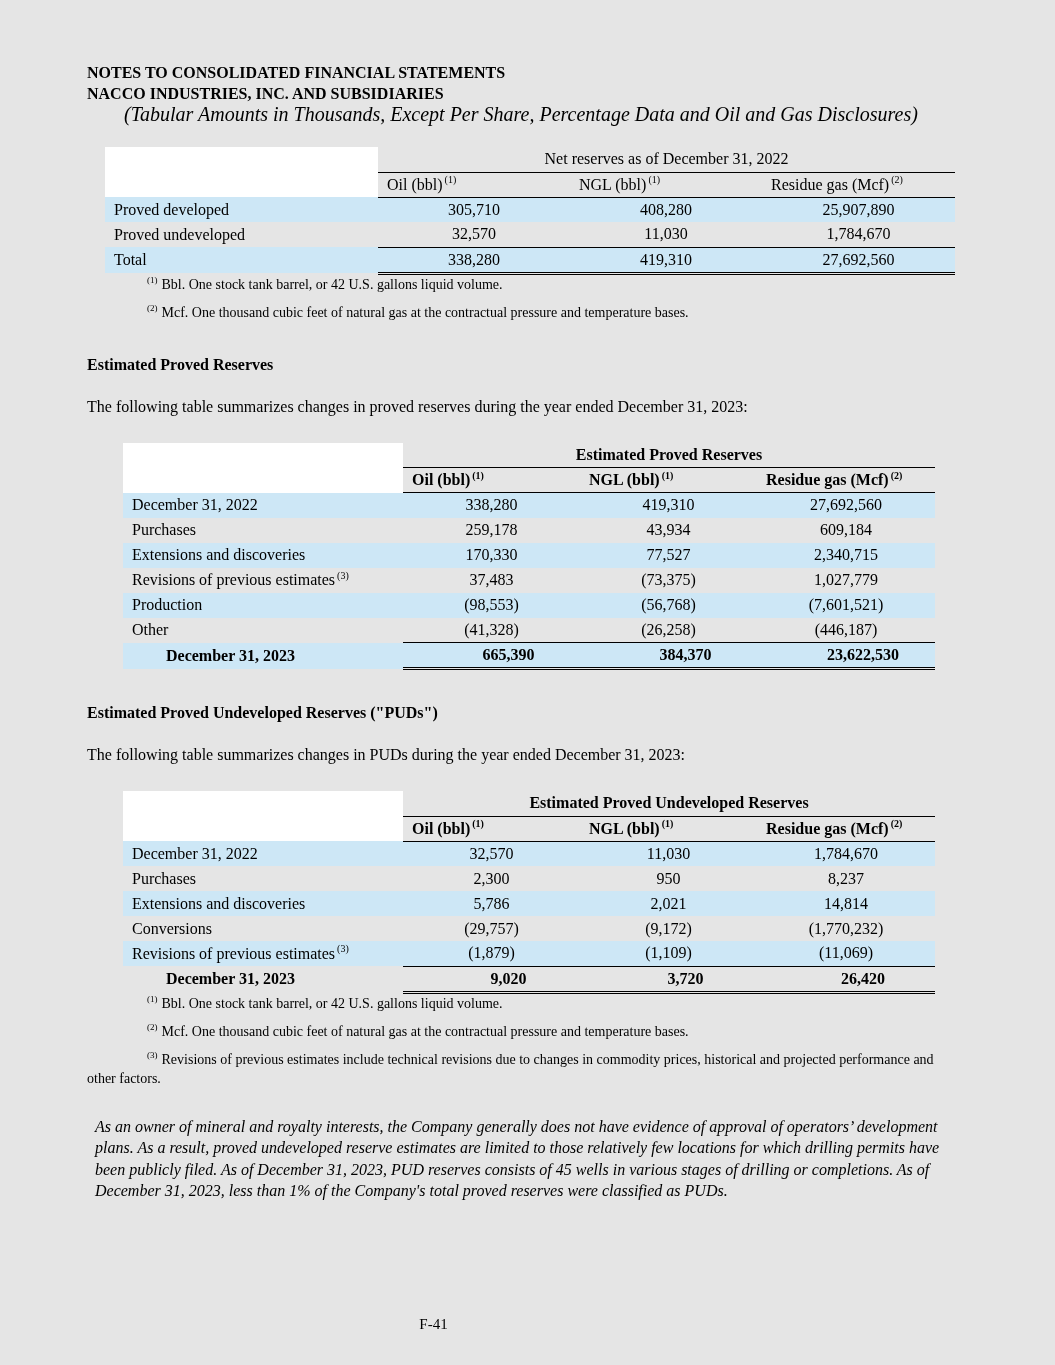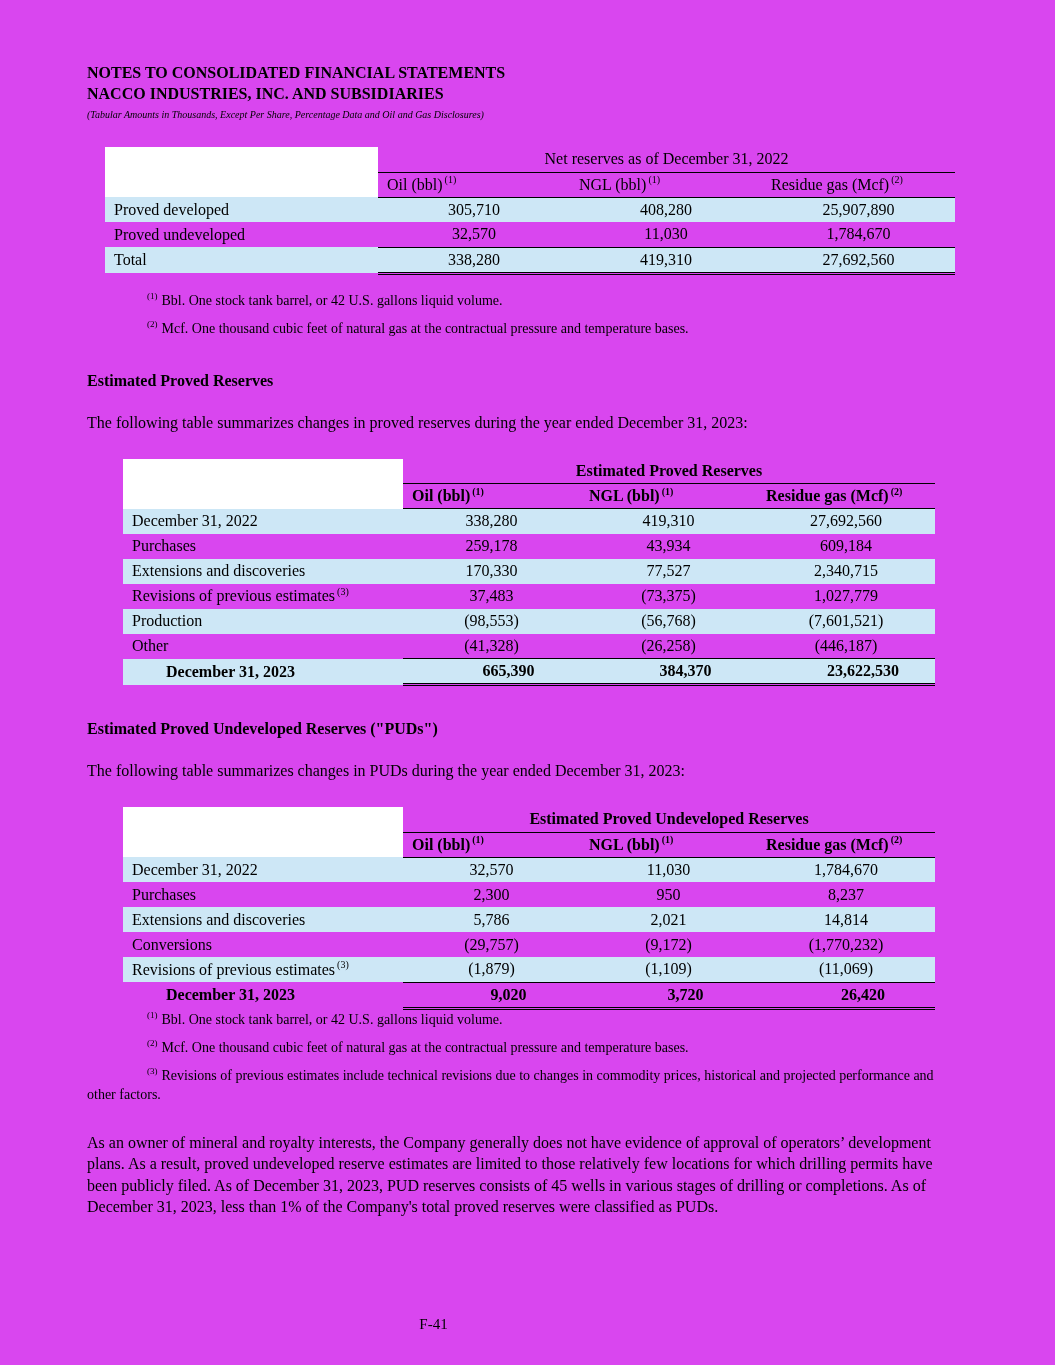--- a/index.html
+++ b/index.html
@@ -1,53 +1,53 @@
 <!DOCTYPE html>
 <html style="--row-highlight: #cde7f6;"><head>
 <meta charset="utf-8">
 <style>
   :root { --row-highlight: #cde7f6; }
   * { box-sizing: border-box; }
   html, body { margin: 0; padding: 0; background: #ffffff; }
   .page {
     width: 1055px;
     min-height: 1365px;
-    background: #d946ef;
+    background: #e5e5e5;
     color: #000;
     font-family: "Liberation Serif", "DejaVu Serif", serif;
     font-size: 16px;
     padding: 62px 100px 30px 87px;
     position: relative;
   }
   .doc-title, .doc-company { font-weight: bold; font-size: 16px; line-height: 21px; }
-  .doc-note { font-style: italic; font-size: 10px; line-height: 21px; }
+  .doc-note { font-style: italic; font-size: 20px; line-height: 21px; text-align: center; }
 
   .fin-table { border-collapse: collapse; font-size: 16px; table-layout: fixed; }
   .fin-table td, .fin-table th { padding: 2px 9px; height: 25px; line-height: 20px; font-weight: normal; vertical-align: middle; overflow: hidden; }
   .table-title { text-align: center; border-bottom: 1px solid #000; }
   .colhead { text-align: left; border-bottom: 1px solid #000; }
   .hdr-bold .table-title, .hdr-bold .colhead { font-weight: bold; }
   .corner { border: none; background: #fff !important; }
   .fin-table tbody tr:nth-child(odd) td { background: var(--row-highlight); }
   .num { text-align: center; }
   tr.final td.num { border-top: 1px solid #000; border-bottom: 3px double #000; }
   .final-bold tr.final td { font-weight: bold; padding-left: 43px; }
 
   sup { font-size: 10px; vertical-align: super; line-height: 0; margin-left: 2px; }
 
-  .t1 { width: 850px; margin: 22px 0 16px 18px; }
+  .t1 { width: 850px; margin: 22px 0 0 18px; }
   .t2, .t3 { width: 812px; margin: 26px 0 0 36px; }
 
   .footnotes { }
   .footnote { text-indent: 58px; font-size: 14px; line-height: 19px; margin: 0 0 9px 0; }
   .footnote sup { font-size: 9px; margin-right: 4px; }
 
   .section-heading { font-weight: bold; font-size: 16px; margin: 34px 0 0 0; }
   .intro { margin: 22px 0 0 0; line-height: 21px; }
-  .closing { margin: 28px 0 0 0; line-height: 21.5px; }
+  .closing { margin: 28px 0 0 8px; line-height: 21.5px; font-style: italic; }
 
   .page-number { position: absolute; bottom: 32px; left: 0; width: 867px; text-align: center; font-size: 15px; }
 </style>
 </head>
 <body>
 
 <div class="page">
 
   <div class="doc-header">
     <div class="doc-title">NOTES TO CONSOLIDATED FINANCIAL STATEMENTS</div>

